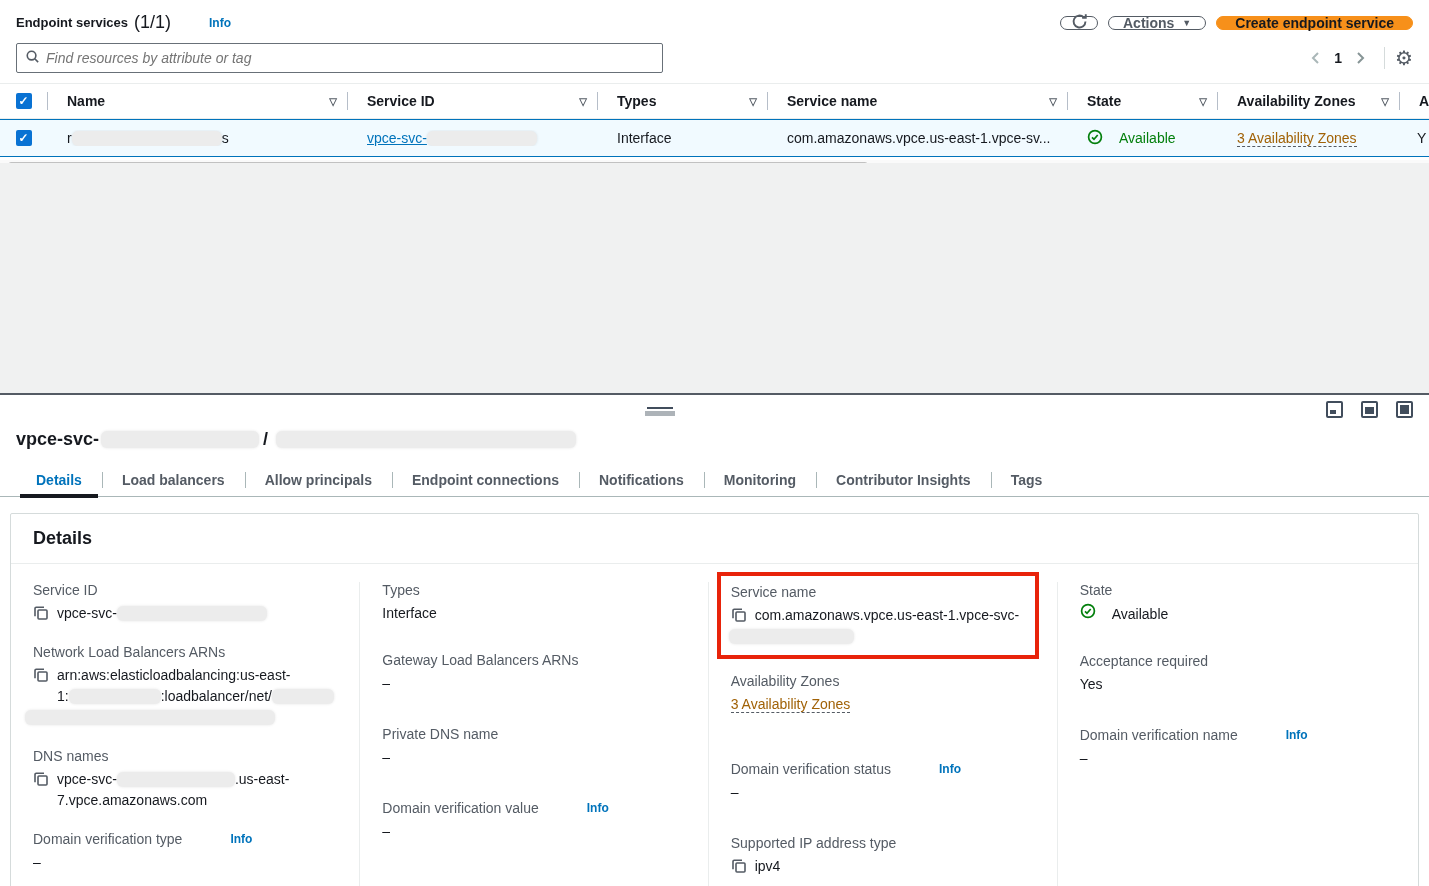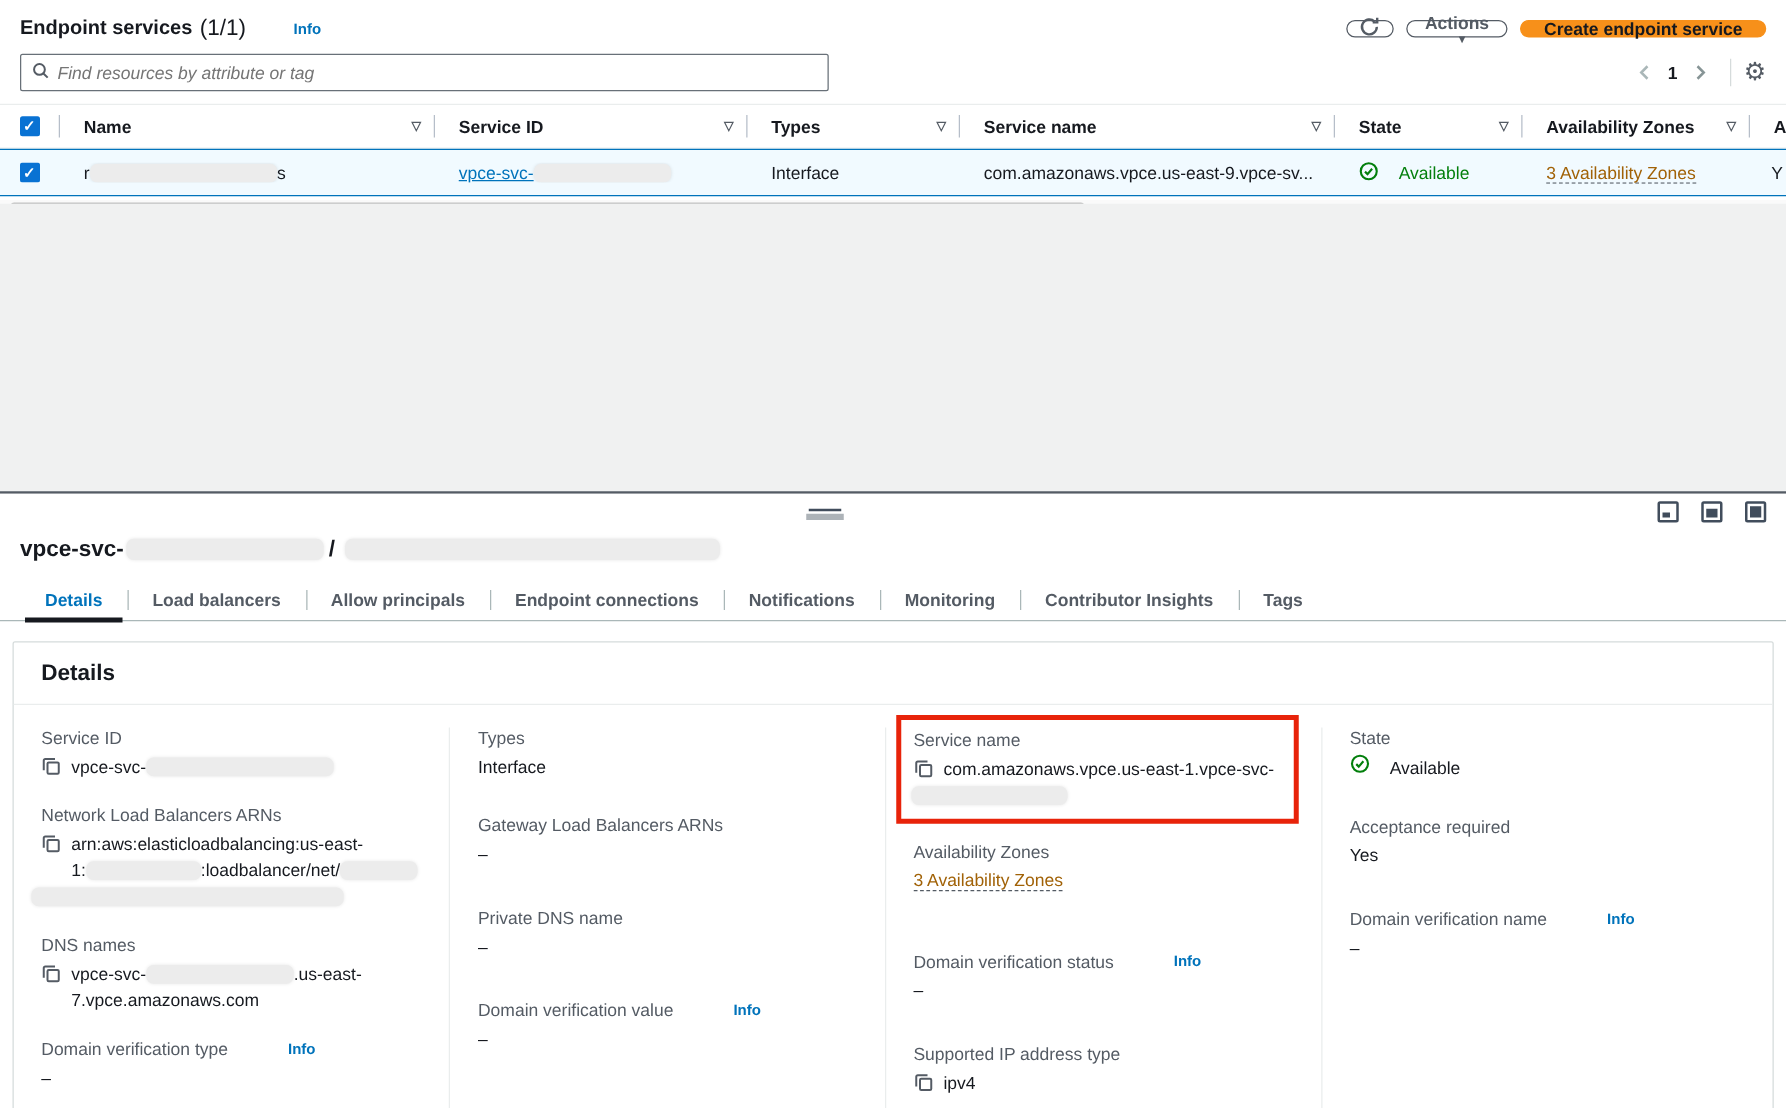--- a/index.html
+++ b/index.html
@@ -2,27 +2,27 @@
 <html><head>
 <meta charset="utf-8">
 <style>
   * { margin:0; padding:0; box-sizing:border-box; }
   html,body { width:1429px; height:886px; overflow:hidden; background:#fff;
     font-family:"Liberation Sans", sans-serif; font-size:14px; color:#16191f; }
 
   
   .top-pane { position:absolute; left:0; top:0; width:1429px; height:393px; background:#fff; }
   .hdr-row { display:flex; align-items:center; padding:12px 16px 6px 16px; }
-  .page-title { font-size:16px; font-weight:bold; }
+  .page-title { font-size:13px; font-weight:bold; }
   .page-count { font-size:18px; font-weight:normal; color:#16191f; margin-left:6px; }
   .info-link { color:#0073bb; font-weight:bold; font-size:12px; margin-left:10px; cursor:pointer;padding-left:28px; }
   .hdr-spacer { flex:1; }
   .btn { height:14px; border:1px solid #545b64; background:#fff; border-radius:12px;
     font-weight:bold; color:#545b64; display:flex; align-items:center; justify-content:center;
-    padding:0 14px; margin-left:10px; cursor:pointer; font-size:14px;flex-direction:column; }
+    padding:0 14px; margin-left:10px; cursor:pointer; font-size:14px; }
   .btn-icon { width:38px; padding:0; }
   .caret { font-size:9px; margin-left:8px; }
   .btn-primary { background:#f7901a; border-color:#f7901a; color:#16191f; padding:0 18px; }
 
   .search-row { display:flex; align-items:center; padding:4px 16px 10px 16px; }
   .search-box { width:647px; height:30px; border:1px solid #687078; border-radius:2px;
     display:flex; align-items:center; padding:0 8px; background:#fff; }
   .search-box input { border:none; outline:none; flex:1; font-style:italic; color:#545b64;
     font-size:14px; margin-left:6px; font-family:"Liberation Sans",sans-serif; background:transparent; }
   .search-spacer { flex:1; }
@@ -193,21 +193,21 @@
       </div>
       <div class="cell">
         <span class="link">
           <span>vpce-svc-</span><span class="redact" style="width:110px;"></span>
         </span>
       </div>
       <div class="cell">
         <span>Interface</span>
       </div>
       <div class="cell">
-        <span>com.amazonaws.vpce.us-east-9.vpce-sv...</span>
+        <span>com.amazonaws.vpce.us-east-1.vpce-sv...</span>
       </div>
       <div class="cell">
         <span class="state-ok">
           <span>
             <svg width="16" height="16" viewBox="0 0 16 16">
                 <circle cx="8" cy="8" r="6.4" fill="none" stroke="#037f0c" stroke-width="1.7"></circle>
                 <path d="M5 8.3l2 2 3.7-4.3" fill="none" stroke="#037f0c" stroke-width="1.7"></path>
               </svg>
           </span>
           <span>Available</span>

